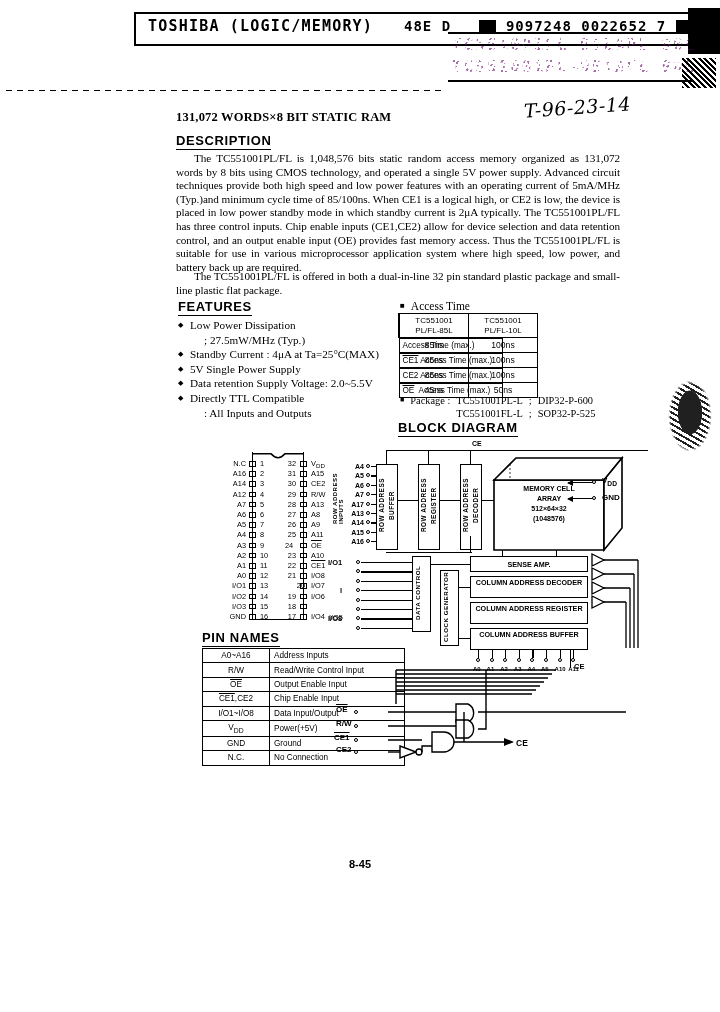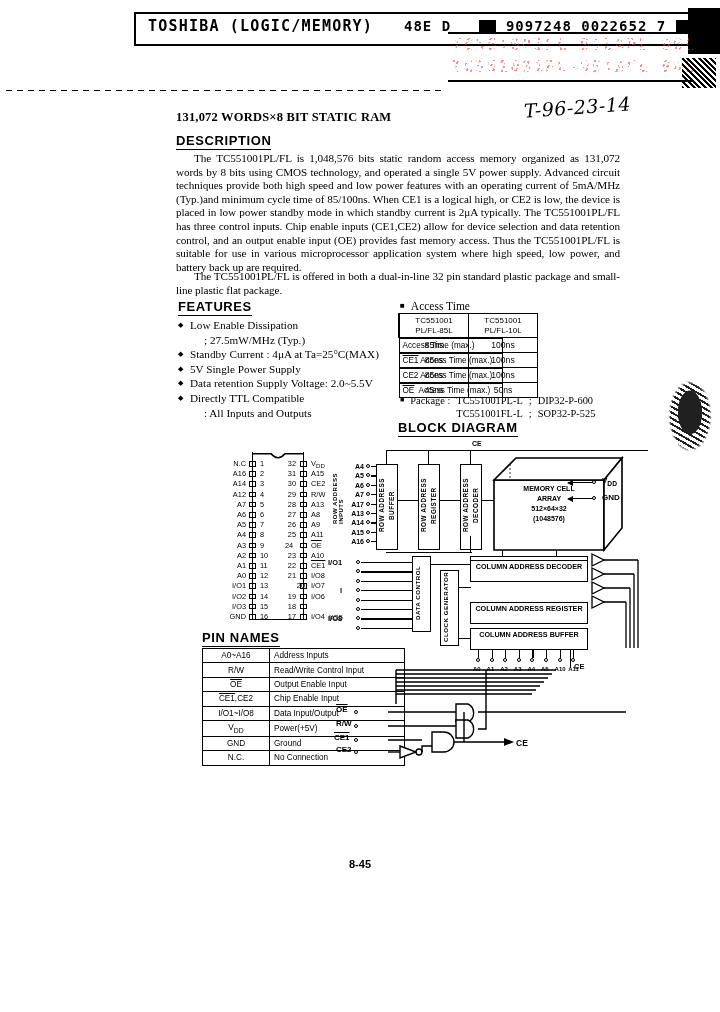--- a/index.html
+++ b/index.html
@@ -16,21 +16,21 @@
           border:2px solid #000;border-right:none;box-sizing:border-box;}
   .hdrtxt{position:absolute;left:148px;top:17px;font-family:"DejaVu Sans Mono",monospace;
           font-size:15px;font-weight:bold;letter-spacing:1.2px;white-space:nowrap;}
   .hdrnum{position:absolute;left:404px;top:18px;font-family:"DejaVu Sans Mono",monospace;
           font-size:14px;font-weight:bold;letter-spacing:1px;white-space:nowrap;}
   .blk{display:inline-block;width:17px;height:13px;background:#000;vertical-align:-2px;}
   .hdr-dark{position:absolute;left:688px;top:8px;width:32px;height:46px;background:#000;}
 
   .smudge{position:absolute;left:452px;top:34px;width:258px;height:44px;
           font-family:"DejaVu Sans Mono",monospace;font-size:16px;font-weight:bold;
-          letter-spacing:2px;color:#ef4444;line-height:22px;
+          letter-spacing:2px;color:#701a75;line-height:22px;
           opacity:.62;
           -webkit-mask-image:repeating-linear-gradient(115deg,#000 0 2px,transparent 2px 4px),
                              repeating-linear-gradient(12deg,#000 0 3px,transparent 3px 5px);
           mask-image:repeating-linear-gradient(115deg,#000 0 2px,transparent 2px 4px),
                      repeating-linear-gradient(12deg,#000 0 3px,transparent 3px 5px);
           -webkit-mask-composite:source-in;mask-composite:intersect;
           white-space:nowrap;}
   .inkblob{position:absolute;background:#000;}
   .rule{position:absolute;background:#000;height:1px;}
   .handwrite{position:absolute;left:524px;top:96px;font-family:"DejaVu Serif",serif;
@@ -132,21 +132,21 @@
   <div class="handwrite">T-96-23-14</div>
 
   <div class="title">131,072 WORDS×8 BIT STATIC RAM</div>
 
   <div class="sechead" style="left:176px;top:133px;">DESCRIPTION</div>
   <div class="para" style="left:176px;top:152px;width:444px;text-indent:18px;">The TC551001PL/FL is 1,048,576 bits static random access memory organized as 131,072 words by 8 bits using CMOS technology, and operated a single 5V power supply.   Advanced circuit techniques provide both high speed and low power features with an operating current of 5mA/MHz (Typ.)and minimum cycle time of 85/100ns.   When CE1 is a logical high, or CE2 is low, the device is placed in low power standby mode in which standby current is 2μA typically.   The TC551001PL/FL has three control inputs.   Chip enable inputs (CE1,CE2) allow for device selection and data retention control, and an output enable input (OE) provides fast memory access.   Thus the TC551001PL/FL is suitable for use in various microprocessor application system where high speed, low power, and battery back up are required.</div>
   <div class="para" style="left:176px;top:270px;width:444px;text-indent:18px;">The TC551001PL/FL is offered in both a dual-in-line 32 pin standard plastic package and small-line plastic flat package.</div>
 
   <div class="sechead" style="left:178px;top:299px;">FEATURES</div>
   <div class="feat">
-    <div>Low Enable Dissipation</div>
+    <div>Low Power Dissipation</div>
     <div class="sub" style="padding-left:26px;">; 27.5mW/MHz (Typ.)</div>
     <div>Standby Current : 4μA at Ta=25°C(MAX)</div>
     <div>5V Single Power Supply</div>
     <div>Data retention Supply Voltage: 2.0~5.5V</div>
     <div>Directly TTL Compatible</div>
     <div class="sub" style="padding-left:26px;">: All Inputs and Outputs</div>
   </div>
 
   <div class="acc-label">Access Time</div>
   <table class="acc">
@@ -458,21 +458,21 @@
         <div class="wire" style="left:31px;top:187.8px;width:52px;height:1.2px;"></div>
       </div>
     <div class="lbl" style="left:-2px;top:118px;font-size:7.5px;">I/O1</div>
     <div class="lbl" style="left:10px;top:146px;font-size:7.5px;">l</div>
     <div class="lbl" style="left:-2px;top:174px;font-size:7.5px;">I/O8</div>
 
     <div class="box vbox" style="left:82px;top:116px;width:19px;height:76px;font-size:6.2px;letter-spacing:.5px;line-height:9px;padding-top:3px;">DATA CONTROL</div>
     <div class="box vbox" style="left:110px;top:130px;width:19px;height:76px;font-size:6.2px;letter-spacing:.5px;line-height:9px;padding-top:3px;">CLOCK GENERATOR</div>
 
     <div class="box" style="left:140px;top:116px;width:118px;height:16px;font-size:7.2px;line-height:16px;">SENSE AMP.</div>
-    <div class="box" style="left:140px;top:120px;width:118px;height:22px;font-size:7.2px;line-height:11px;padding-top:0px;">COLUMN ADDRESS DECODER</div>
+    <div class="box" style="left:140px;top:136px;width:118px;height:22px;font-size:7.2px;line-height:11px;padding-top:0px;">COLUMN ADDRESS DECODER</div>
     <div class="box" style="left:140px;top:162px;width:118px;height:22px;font-size:7.2px;line-height:11px;">COLUMN ADDRESS REGISTER</div>
     <div class="box" style="left:140px;top:188px;width:118px;height:22px;font-size:7.2px;line-height:11px;">COLUMN ADDRESS BUFFER</div>
 
     <div class="wire" style="left:172px;top:110px;width:1.4px;height:7px;"></div>
     <div class="wire" style="left:226px;top:110px;width:1.4px;height:7px;"></div>
     <div class="wire" style="left:129px;top:147px;width:12px;height:1.4px;"></div>
     <div class="wire" style="left:129px;top:198px;width:12px;height:1.4px;"></div>
     <div class="wire" style="left:101px;top:124px;width:40px;height:1.4px;"></div>
 
     <div id="coladdr">

